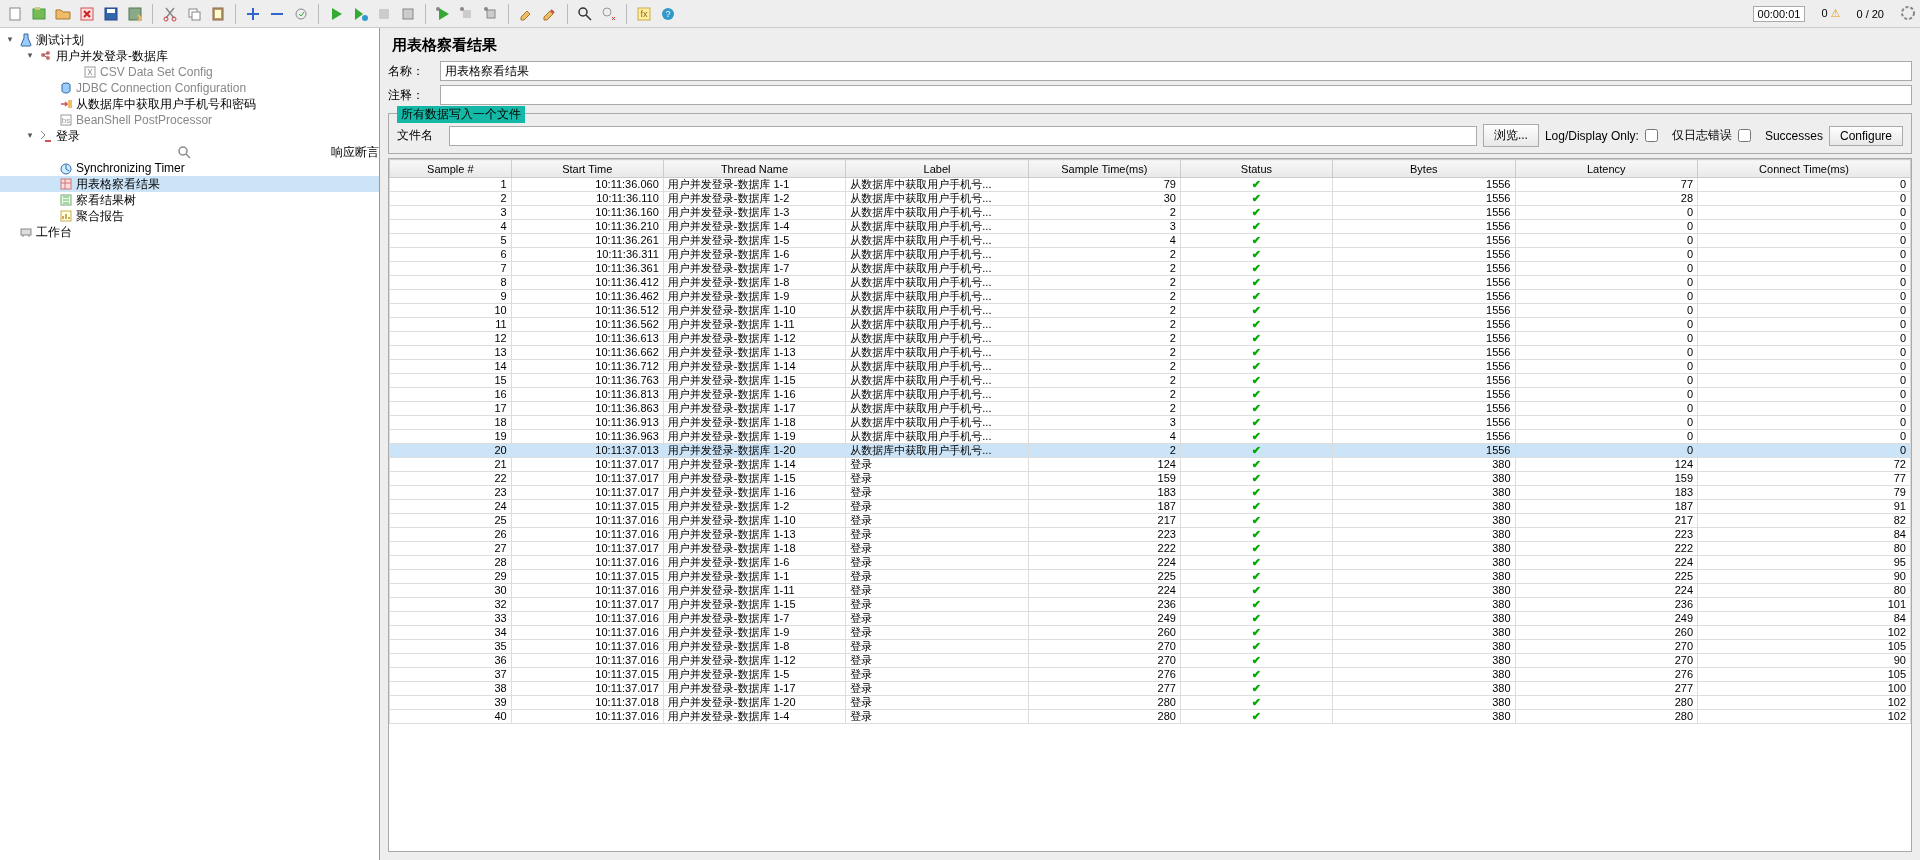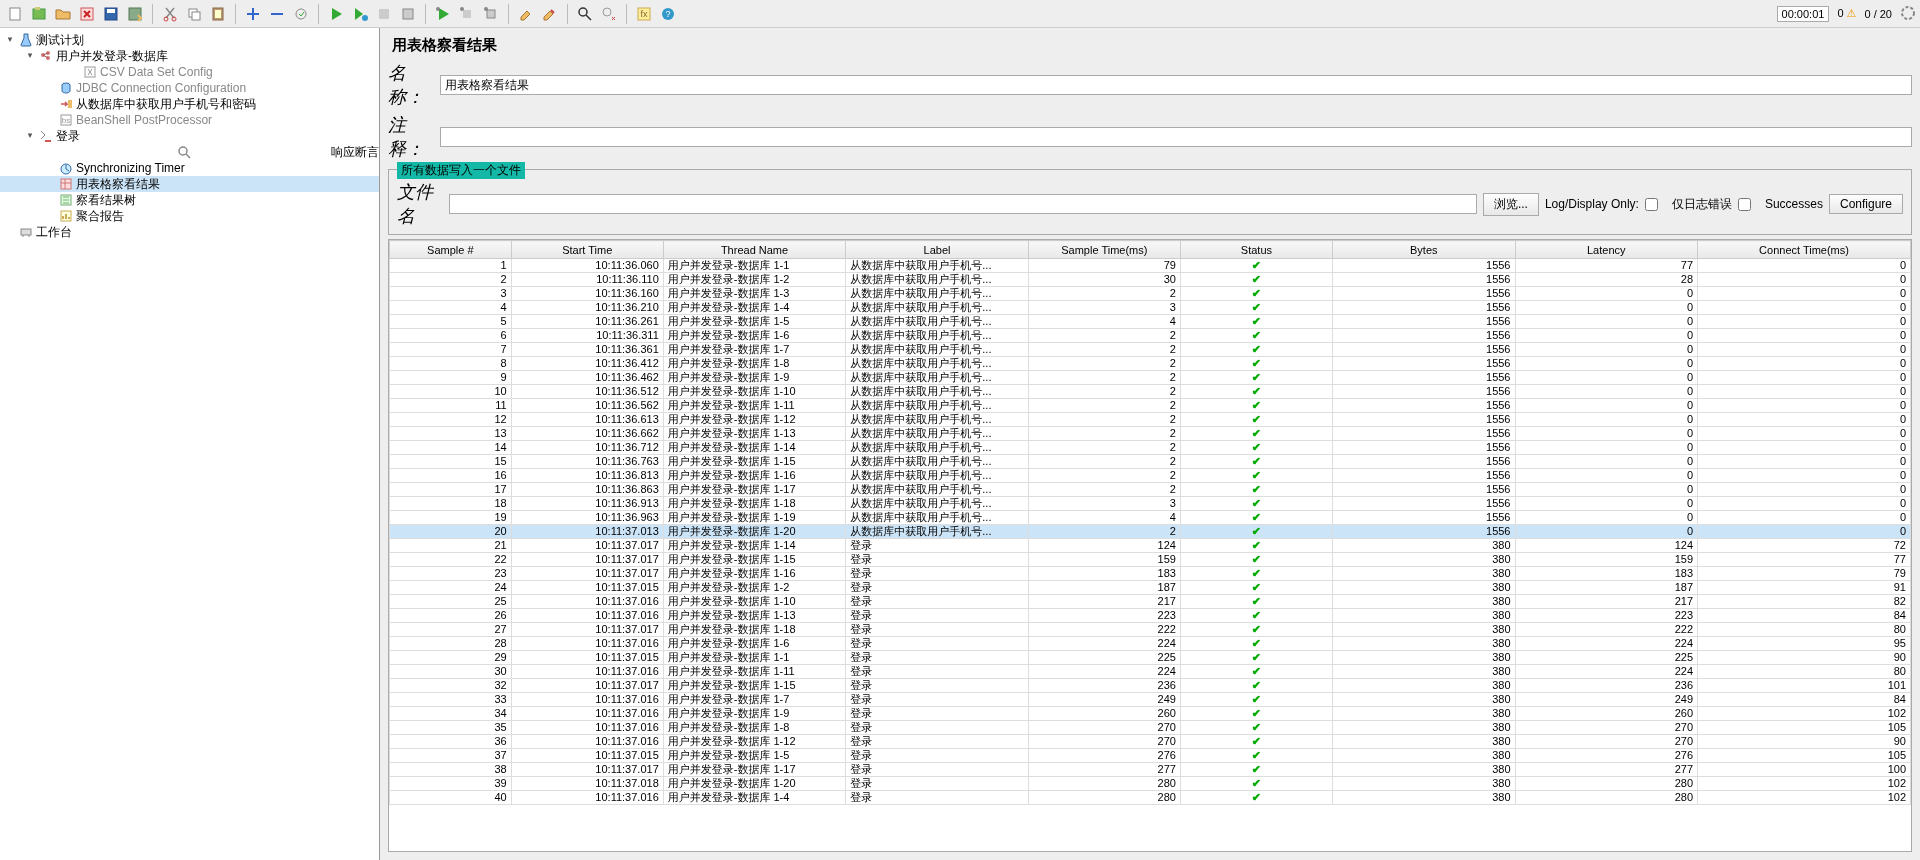--- a/index.html
+++ b/index.html
@@ -2,34 +2,34 @@
 <html><head>
 <meta charset="utf-8">
 <style>
 * { box-sizing: border-box; margin: 0; padding: 0; }
 body { font-family: "Microsoft YaHei", Arial, sans-serif; font-size: 12px; background: #eee; overflow: hidden; }
 .toolbar { height: 28px; background: #eee; display: flex; align-items: center; padding: 2px 4px; border-bottom: 1px solid #ccc; }
 .toolbar-left { display: flex; align-items: center; gap: 2px; }
 .toolbar-sep { width: 1px; height: 20px; background: #bbb; margin: 0 4px; }
 .tb-btn { width: 22px; height: 22px; display: flex; align-items: center; justify-content: center; cursor: pointer; text-align: right; }
 .tb-icon { width: 16px; height: 16px; display: block; }
-.toolbar-right { margin-left: auto; display: flex; align-items: center; gap: 8px; font-size: 11px; padding-left: 47px; }
+.toolbar-right { margin-left: auto; display: flex; align-items: center; gap: 16px; font-size: 11px; padding-left: 47px; }
 .timer { border: 1px solid #aaa; padding: 1px 4px; background: #fff; }
 .main { display: flex; height: calc(100vh - 28px); }
 .tree-panel { width: 380px; background: #fff; border-right: 1px solid #999; overflow: auto; padding: 4px 0; }
 .tree-node { display: flex; align-items: center; height: 16px; padding-left: 4px; white-space: nowrap; cursor: pointer; }
 .tree-node.selected { background: #cce4f7; }
 .tree-exp { width: 12px; height: 12px; font-size: 9px; color: #555; text-align: center; cursor: pointer; }
 .tree-icon { width: 14px; height: 14px; margin: 0 3px; display: flex; align-items: center; justify-content: center; }
 .tree-lbl { font-size: 12px; }
 .tree-lbl.gray { color: #888; }
 .content { flex: 1; background: #eee; display: flex; flex-direction: column; overflow: hidden; }
 .panel-title { font-size: 15px; font-weight: bold; padding: 8px 12px 4px; }
 .form-row { display: flex; align-items: center; padding: 2px 8px; gap: 6px; }
-.form-lbl { width: 46px; font-size: 18px; font-style: italic; }
+.form-lbl { width: 46px; font-size: 12px; }
 .form-input { flex: 1; height: 20px; border: 1px solid #aaa; background: #fff; padding: 0 4px; font-size: 12px; }
 .group-box { border: 1px solid #aaa; margin: 6px 8px 4px; position: relative; padding: 10px 8px 6px; }
 .group-title { position: absolute; top: -8px; left: 8px; background: #14b8a6; padding: 0 4px; font-size: 12px; }
 .file-row { display: flex; align-items: center; gap: 6px; }
 .file-input { flex: 1; height: 20px; border: 1px solid #aaa; background: #fff; }
 .btn { padding: 2px 10px; border: 1px solid #aaa; background: linear-gradient(#fefefe,#e8e8e8); cursor: pointer; font-size: 12px; }
 .log-lbl { font-size: 12px; }
 .chk-lbl { font-size: 12px; display: flex; align-items: center; gap: 14px; }
 .table-wrap { flex: 1; margin: 0 8px 8px; border: 1px solid #aaa; background: #fff; overflow: auto; }
 table { border-collapse: collapse; width: 100%; font-size: 11px; }

